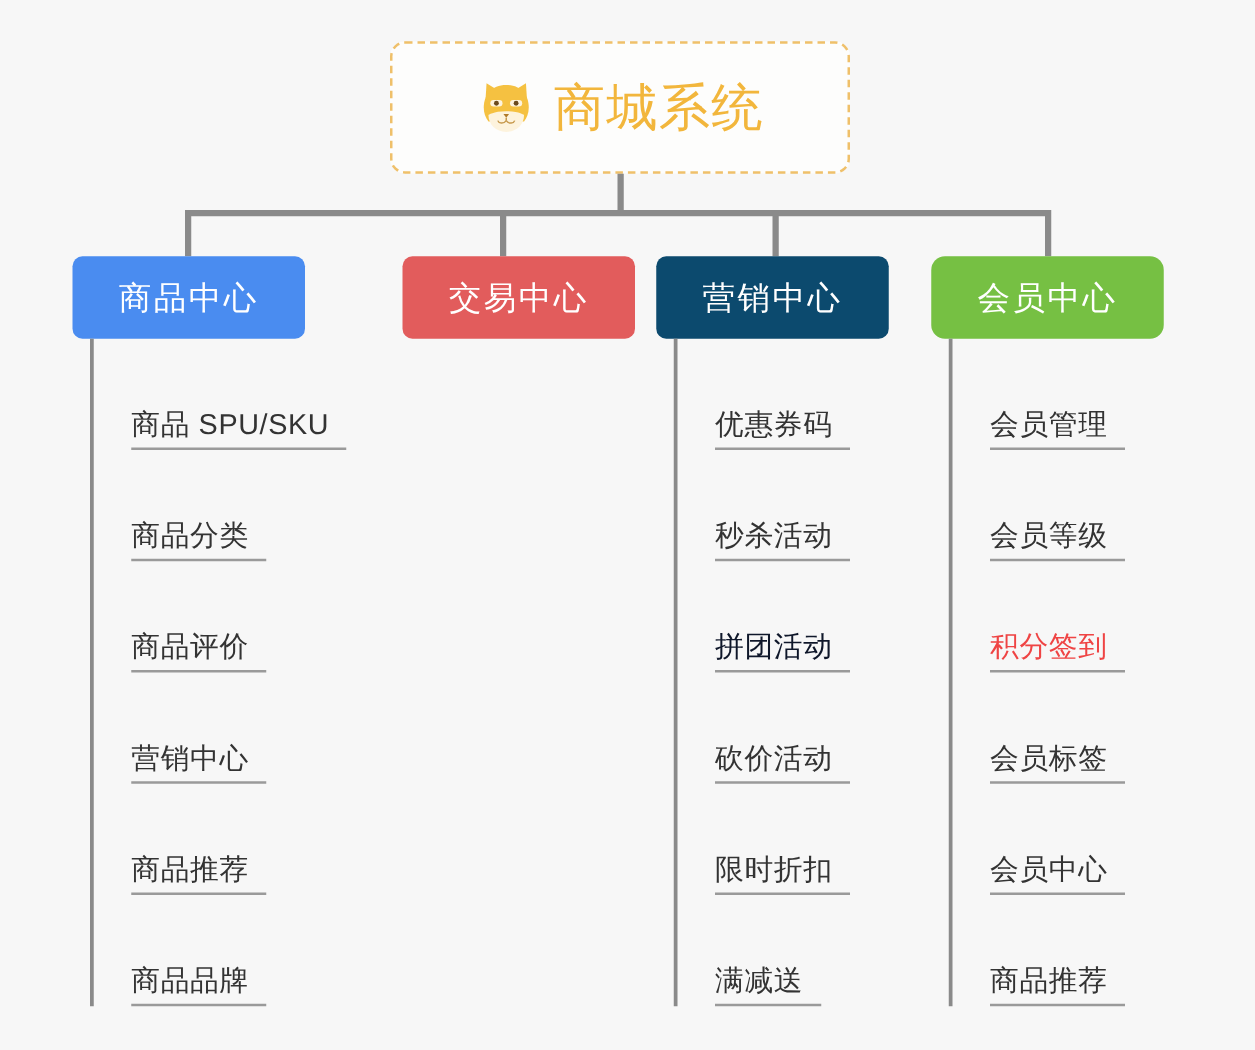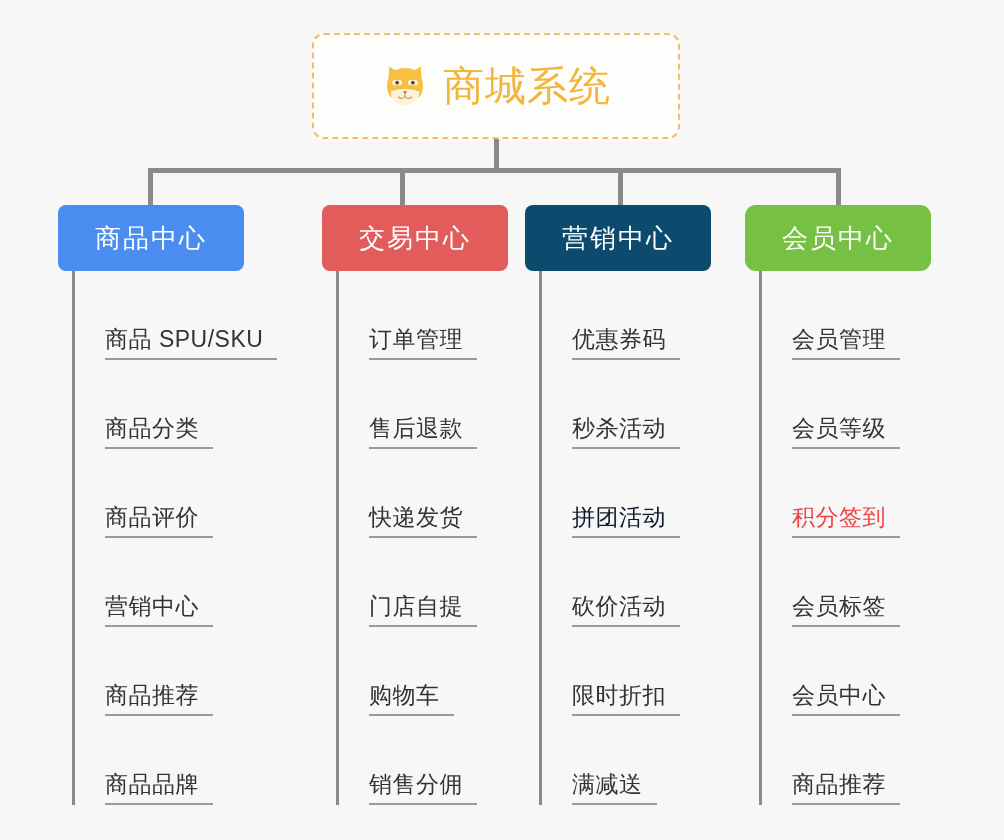--- a/index.html
+++ b/index.html
@@ -181,40 +181,20 @@
           <span class="sub-label" style="color: rgb(51, 51, 51); border-bottom-color: rgb(154, 154, 154);">商品推荐</span>
         </div>
       <div class="sub-item">
           <span class="sub-label" style="color: rgb(51, 51, 51); border-bottom-color: rgb(154, 154, 154);">商品品牌</span>
         </div>
     </div>
   </div>
 
   <div class="column col-2">
     <div class="cat-node" style="background: rgb(226, 92, 92);">交易中心</div>
-    <div class="sub-list" style="border-left-color: rgb(138, 138, 138);">
-      <div class="sub-item">
-          <span class="sub-label" style="color: rgb(51, 51, 51); border-bottom-color: rgb(154, 154, 154);">订单管理</span>
-        </div>
-      <div class="sub-item">
-          <span class="sub-label" style="color: rgb(51, 51, 51); border-bottom-color: rgb(154, 154, 154);">售后退款</span>
-        </div>
-      <div class="sub-item">
-          <span class="sub-label" style="color: rgb(51, 51, 51); border-bottom-color: rgb(154, 154, 154);">快递发货</span>
-        </div>
-      <div class="sub-item">
-          <span class="sub-label" style="color: rgb(51, 51, 51); border-bottom-color: rgb(154, 154, 154);">门店自提</span>
-        </div>
-      <div class="sub-item">
-          <span class="sub-label" style="color: rgb(51, 51, 51); border-bottom-color: rgb(154, 154, 154);">购物车</span>
-        </div>
-      <div class="sub-item">
-          <span class="sub-label" style="color: rgb(51, 51, 51); border-bottom-color: rgb(154, 154, 154);">销售分佣</span>
-        </div>
-    </div>
   </div>
 
   <div class="column col-3">
     <div class="cat-node" style="background: #0c4a6e;">营销中心</div>
     <div class="sub-list" style="border-left-color: rgb(138, 138, 138);">
       <div class="sub-item">
           <span class="sub-label" style="color: rgb(51, 51, 51); border-bottom-color: rgb(154, 154, 154);">优惠券码</span>
         </div>
       <div class="sub-item">
           <span class="sub-label" style="color: rgb(51, 51, 51); border-bottom-color: rgb(154, 154, 154); text-align: right;">秒杀活动</span>

